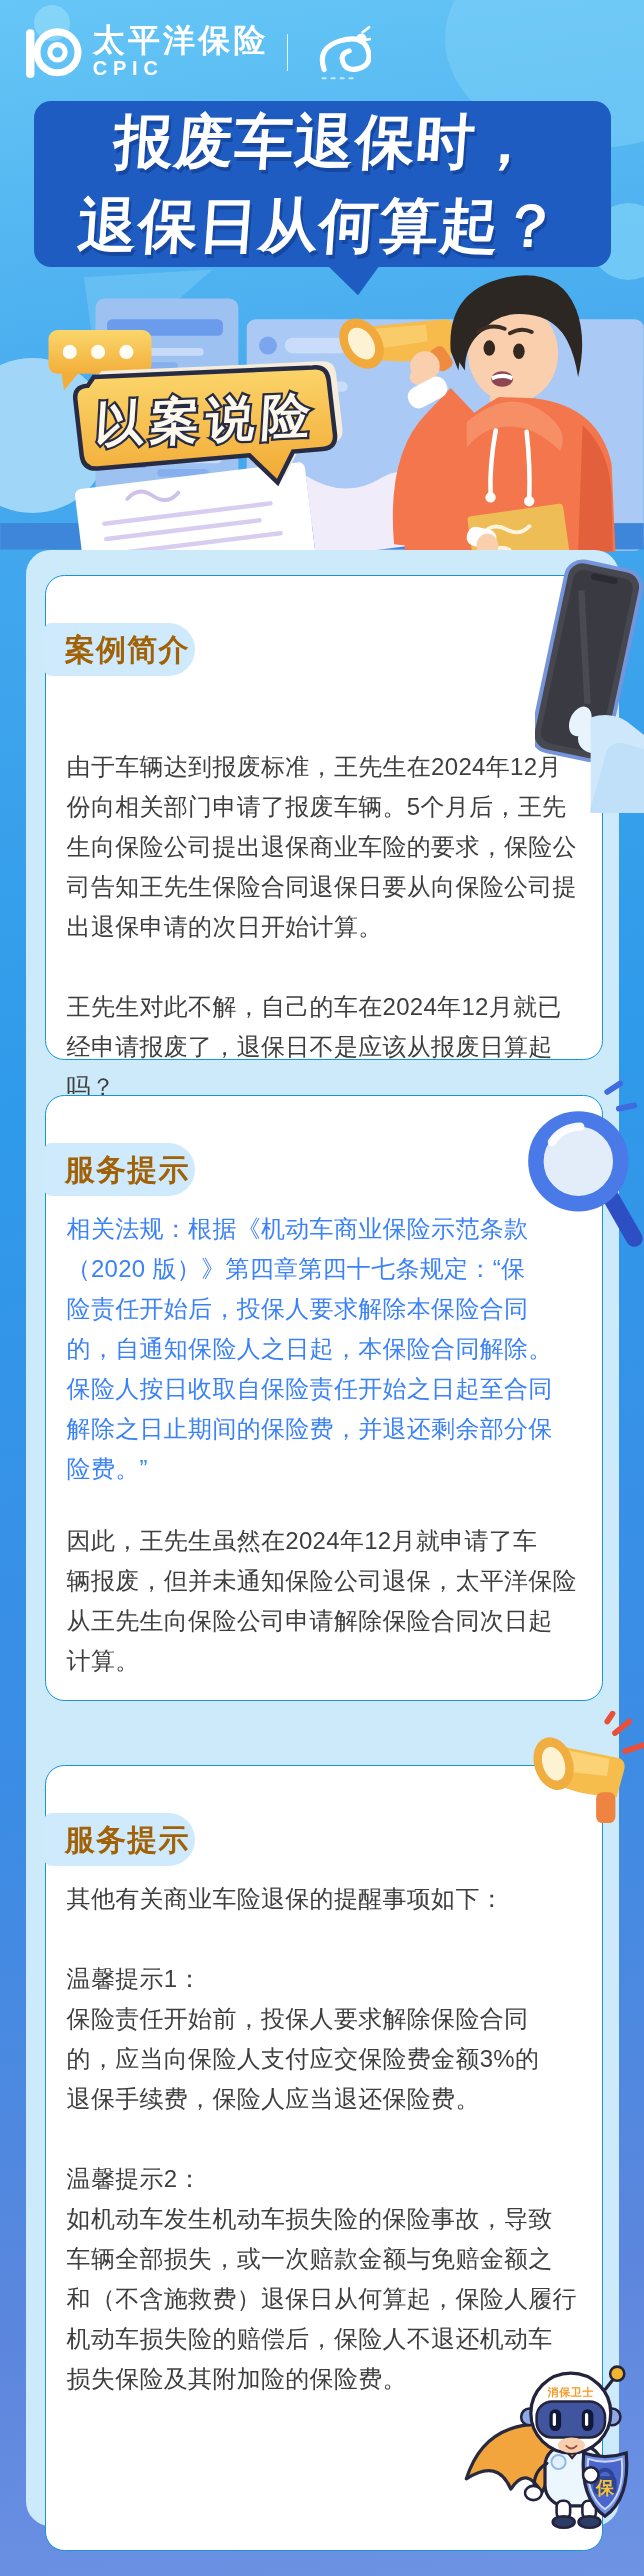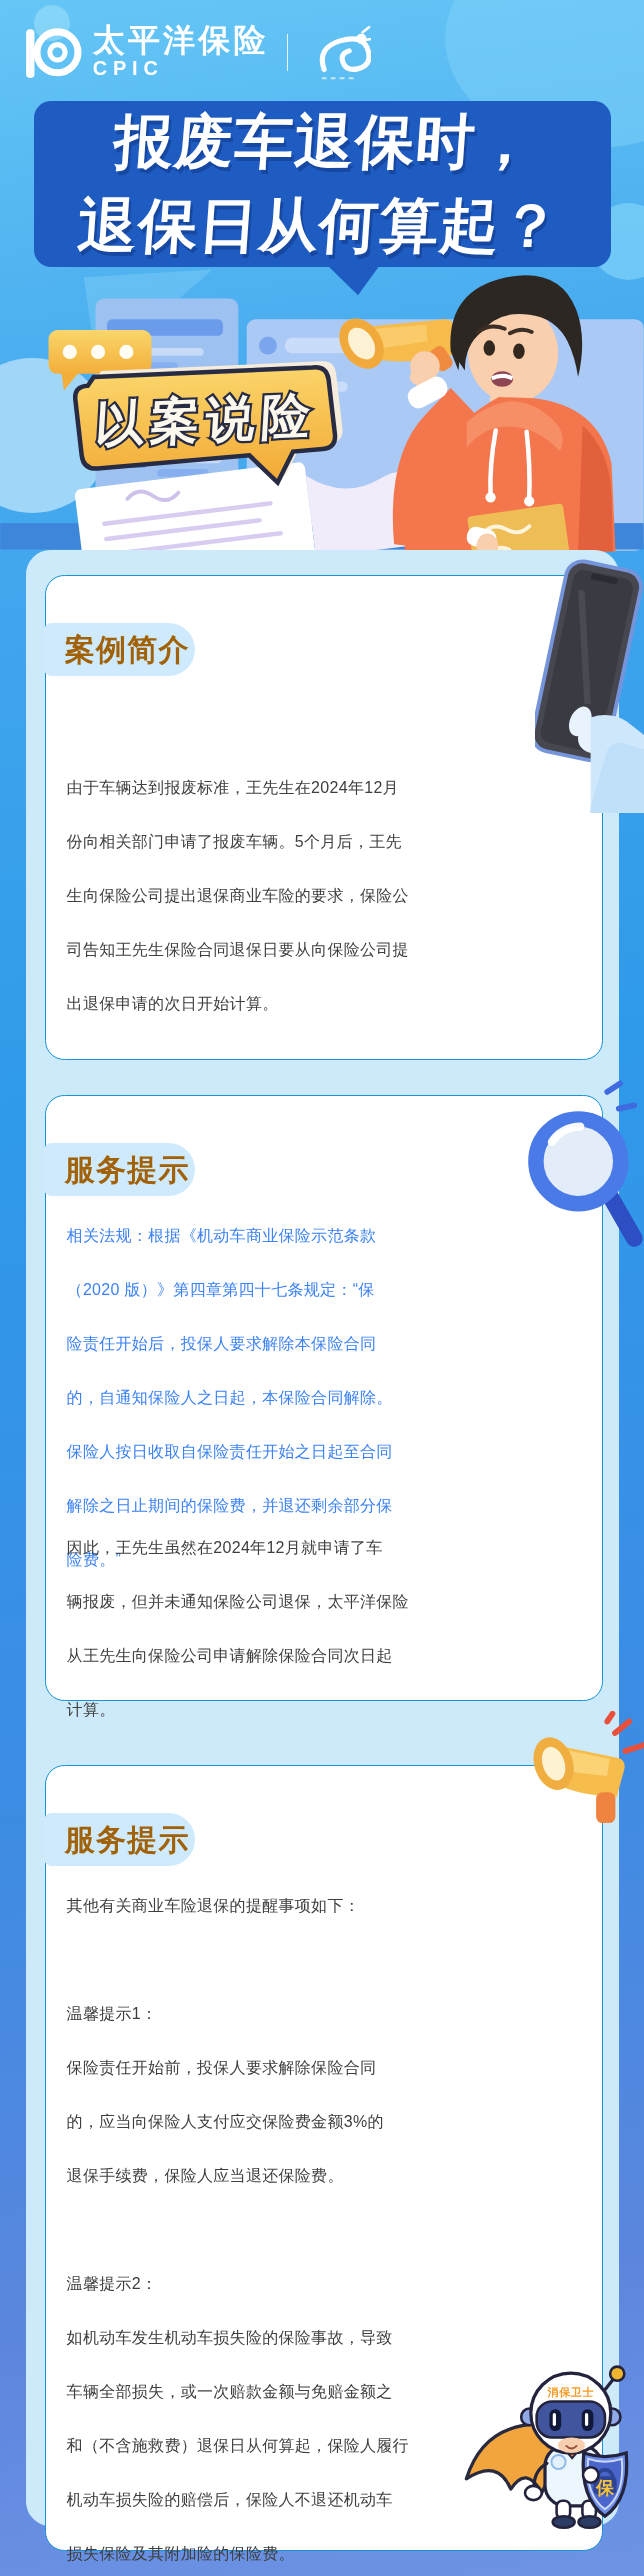--- a/index.html
+++ b/index.html
@@ -44,21 +44,21 @@
   .card2{top:1095px;height:606px;}
   .card3{top:1765px;height:786px;}
   .pill{
     position:absolute;left:-1.9px;top:31px;width:151px;height:53px;
     background:#cfeafc;border-radius:7.7px 28px 28px 7.7px;
     color:#a16207;font-size:30px;font-weight:800;line-height:53px;padding-left:20.6px;
     box-sizing:border-box;letter-spacing:1.3px;margin-top:16px;
   }
   .body-text{
     position:absolute;left:20.6px;width:519px;
-    color:#3e3e3e;font-size:16px;line-height:54px;font-weight:500;
+    color:#3e3e3e;font-size:24px;line-height:40px;font-weight:500;
     white-space:pre-line;letter-spacing:0.3px;
   }
   .law{color:#3b82f6;}
   .deco{position:absolute;z-index:6;}
 
   svg text{font-family:"Liberation Sans", sans-serif;}
 </style>
 </head>
 <body>
 
@@ -193,20 +193,23 @@
   <div class="panel"></div>
 
   <div class="card card1">
     <div class="pill">案例简介</div>
     <div class="body-text" style="top:131px;">
       <div>由于车辆达到报废标准，王先生在2024年12月
 份向相关部门申请了报废车辆。5个月后，王先
 生向保险公司提出退保商业车险的要求，保险公
 司告知王先生保险合同退保日要从向保险公司提
 出退保申请的次日开始计算。</div>
+      <div>王先生对此不解，自己的车在2024年12月就已
+经申请报废了，退保日不是应该从报废日算起
+吗？</div>
     </div>
   </div>
 
   <div class="card card2">
     <div class="pill">服务提示</div>
     <div class="body-text law" style="top:113px;">相关法规：根据《机动车商业保险示范条款
 （2020 版）》第四章第四十七条规定：“保
 险责任开始后，投保人要求解除本保险合同
 的，自通知保险人之日起，本保险合同解除。
 保险人按日收取自保险责任开始之日起至合同

